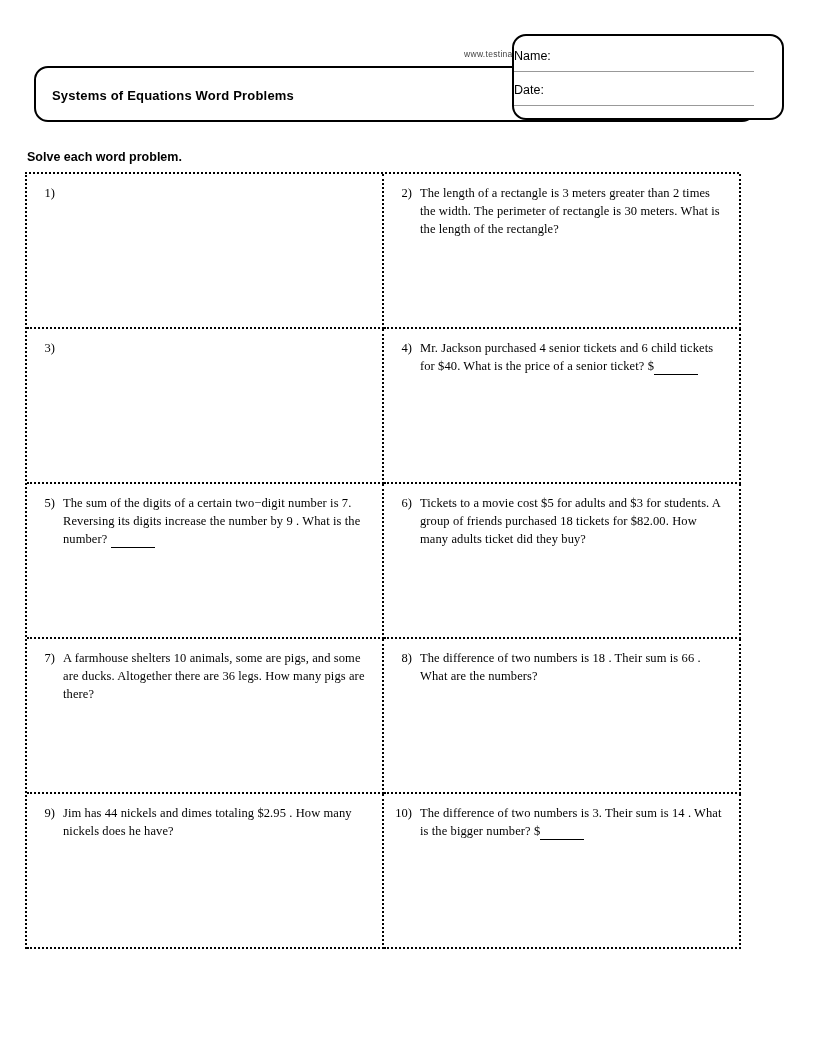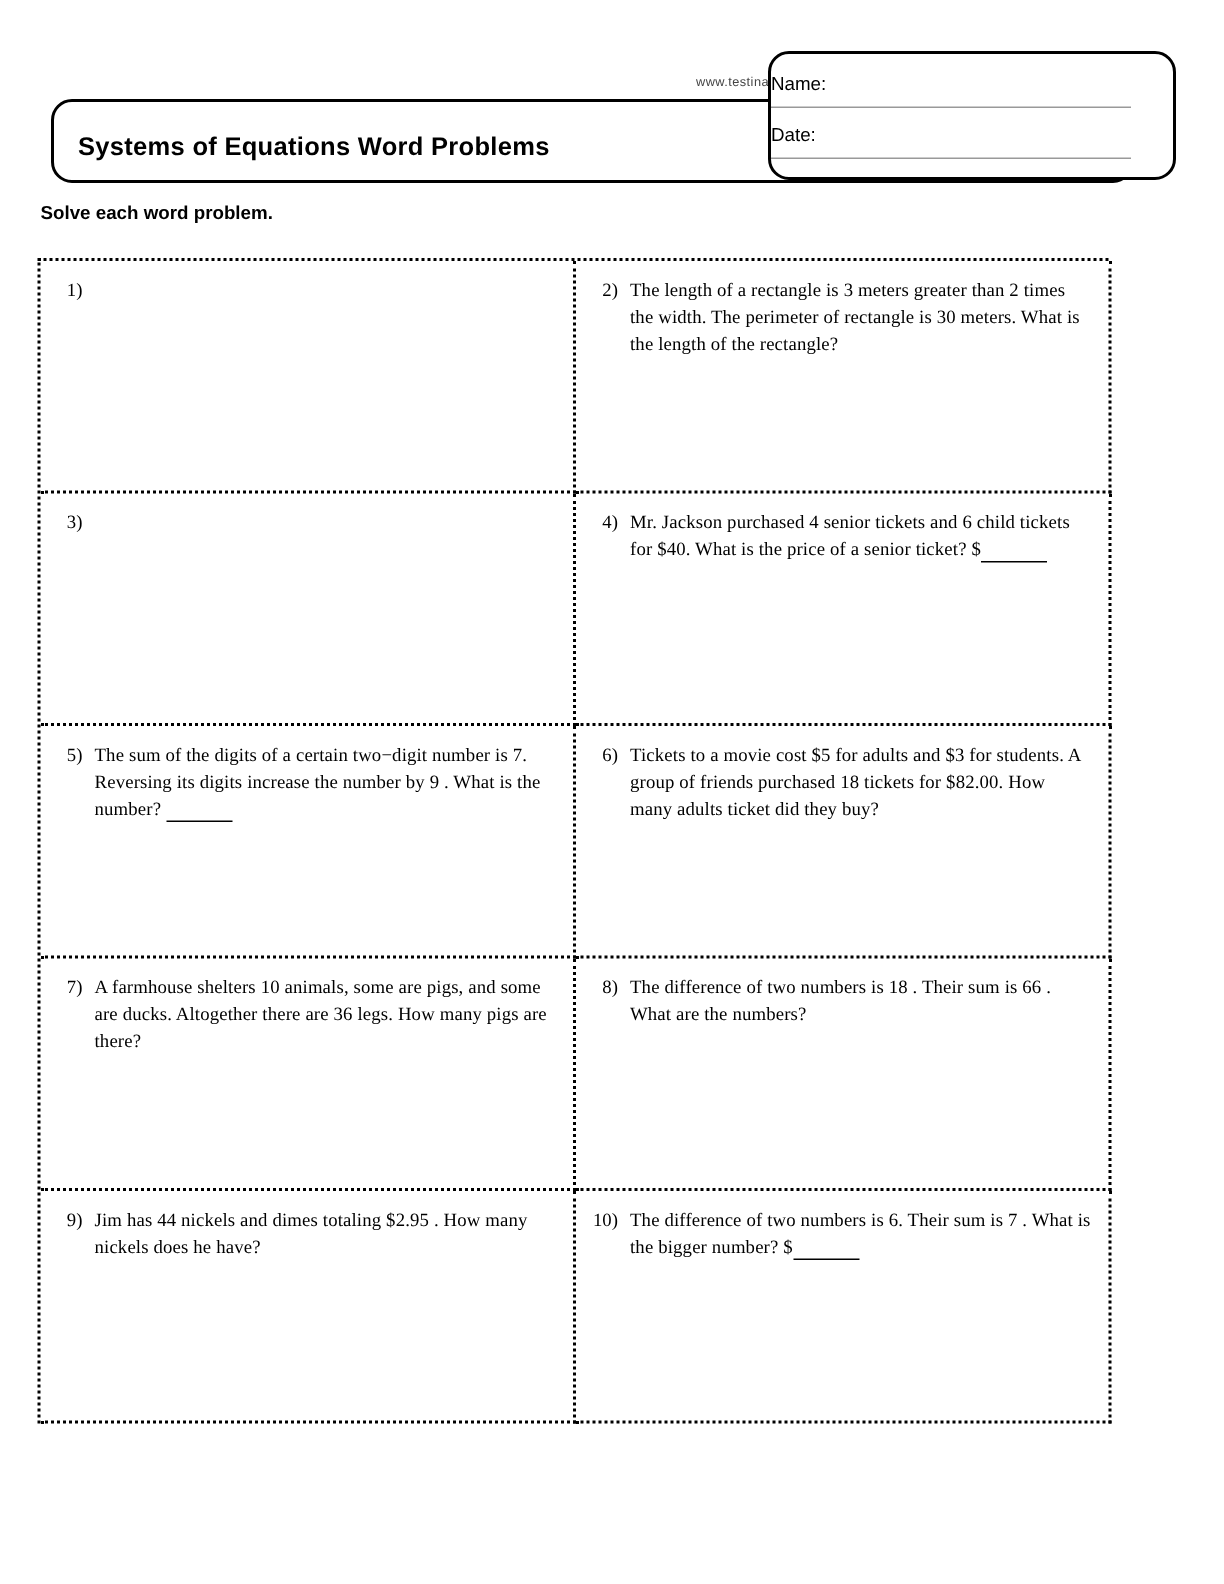--- a/index.html
+++ b/index.html
@@ -47,21 +47,21 @@
     border: 2px solid #000;
     border-radius: 14px;
     background: #fff;
   }
   .title-text {
     position: absolute;
     left: 36px;
     top: 72px;
     font-family: "Liberation Sans", sans-serif;
     font-weight: bold;
-    font-size: 17px;
+    font-size: 13px;
     letter-spacing: 0.2px;
     z-index: 5;
   }
   .name-box {
     position: absolute;
     right: 16px;
     top: 18px;
     width: 272px;
     height: 86px;
     border: 2px solid #000;
@@ -86,21 +86,21 @@
     left: 0;
     top: 22px;
     width: 240px;
     border-bottom: 1px solid #999;
   }
 
   
   .instructions {
     position: absolute;
     left: 27px;
-    top: 135px;
+    top: 150px;
     font-family: "Liberation Sans", sans-serif;
     font-weight: bold;
     font-size: 12.5px;
   }
 
   
   .grid {
     position: absolute;
     left: 25px;
     top: 172px;
@@ -215,17 +215,17 @@
       <div class="qtext">The difference of two numbers is 18 . Their sum is 66 . What are the numbers?</div>
     </div>
 
     <div class="cell r5">
       <div class="qnum">9)</div>
       <div class="qtext">Jim has 44  nickels and dimes totaling $2.95 . How many nickels does he have?</div>
     </div>
 
     <div class="cell r5">
       <div class="qnum">10)</div>
-      <div class="qtext"><span>The difference of two numbers is 6. Their sum is 7 . What is the bigger number? $</span><span class="blank"></span></div>
+      <div class="qtext"><span>The difference of two numbers is 3. Their sum is 14 . What is the bigger number? $</span><span class="blank"></span></div>
     </div>
 
   </div>
 </div>
 
 </body></html>

